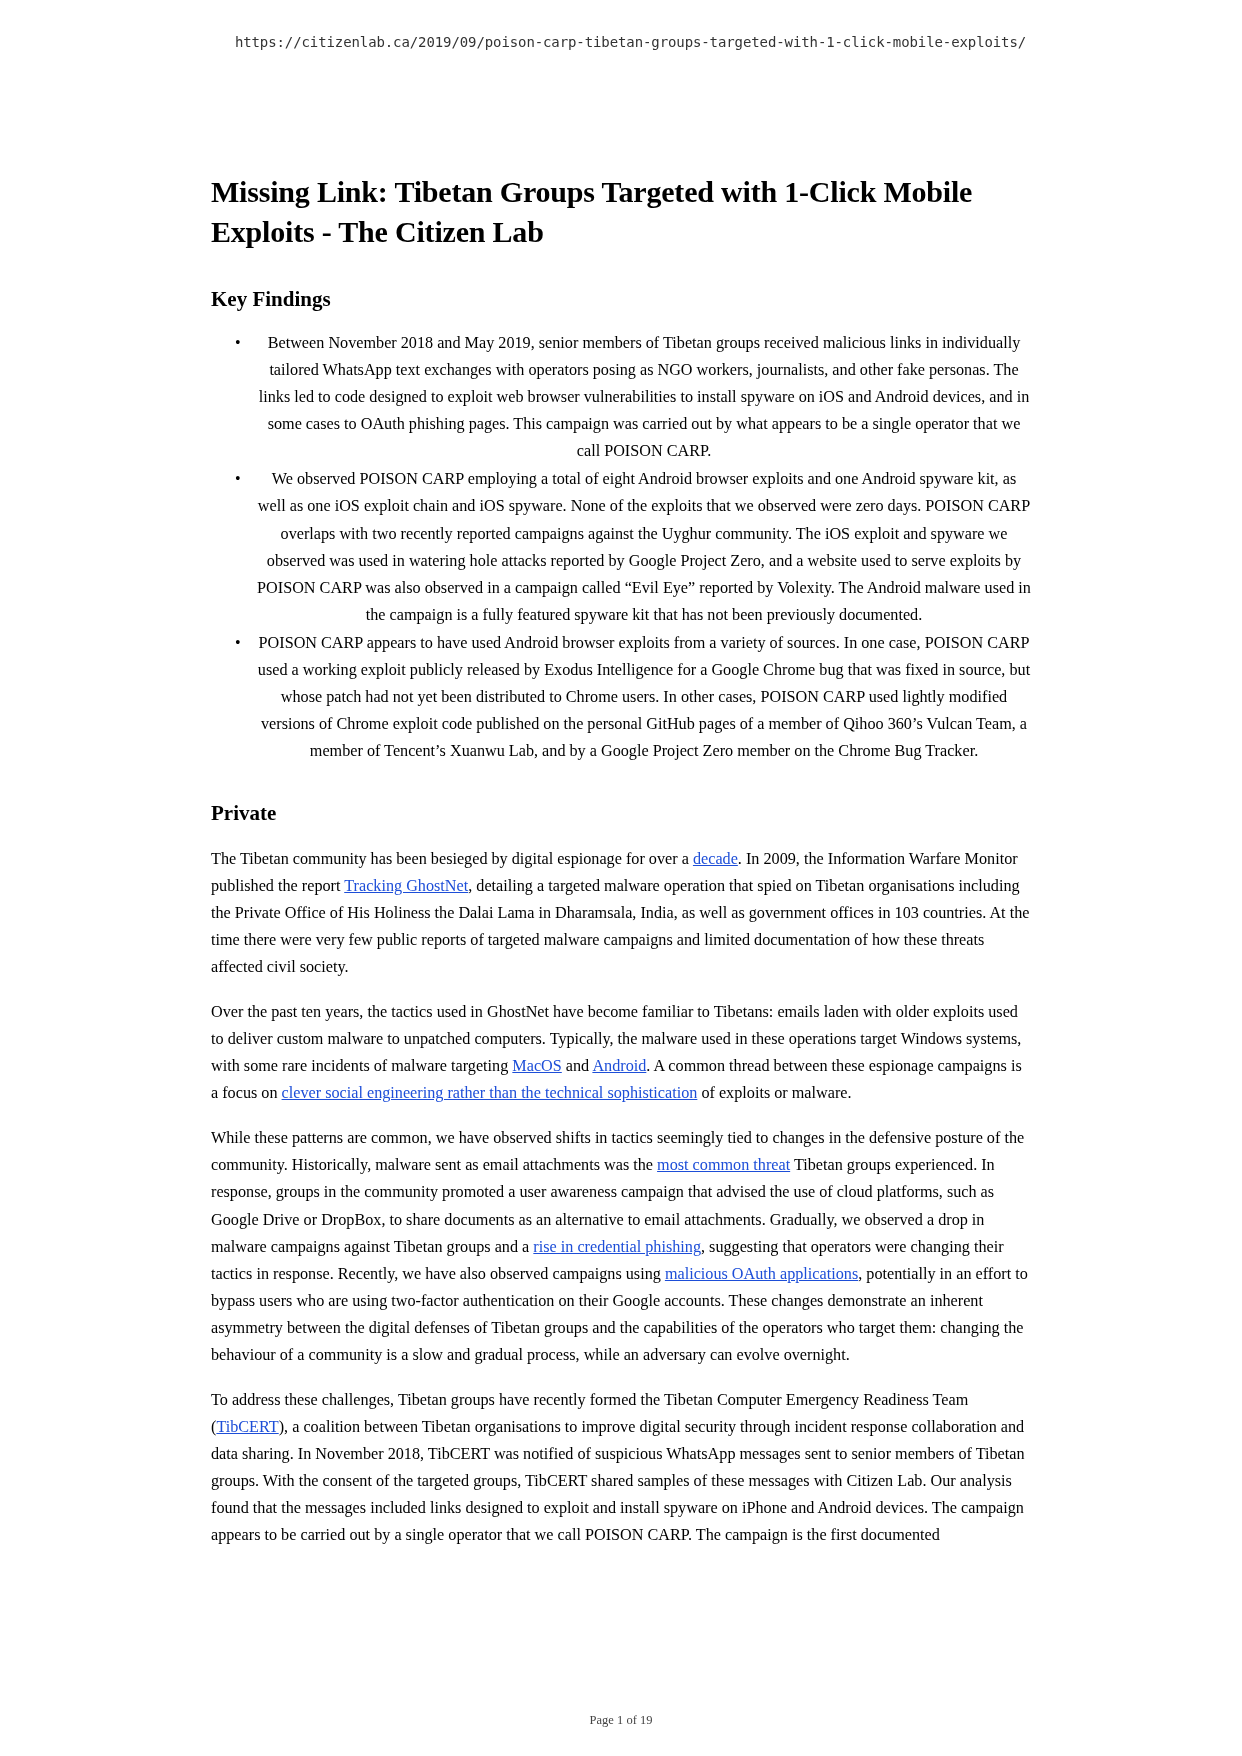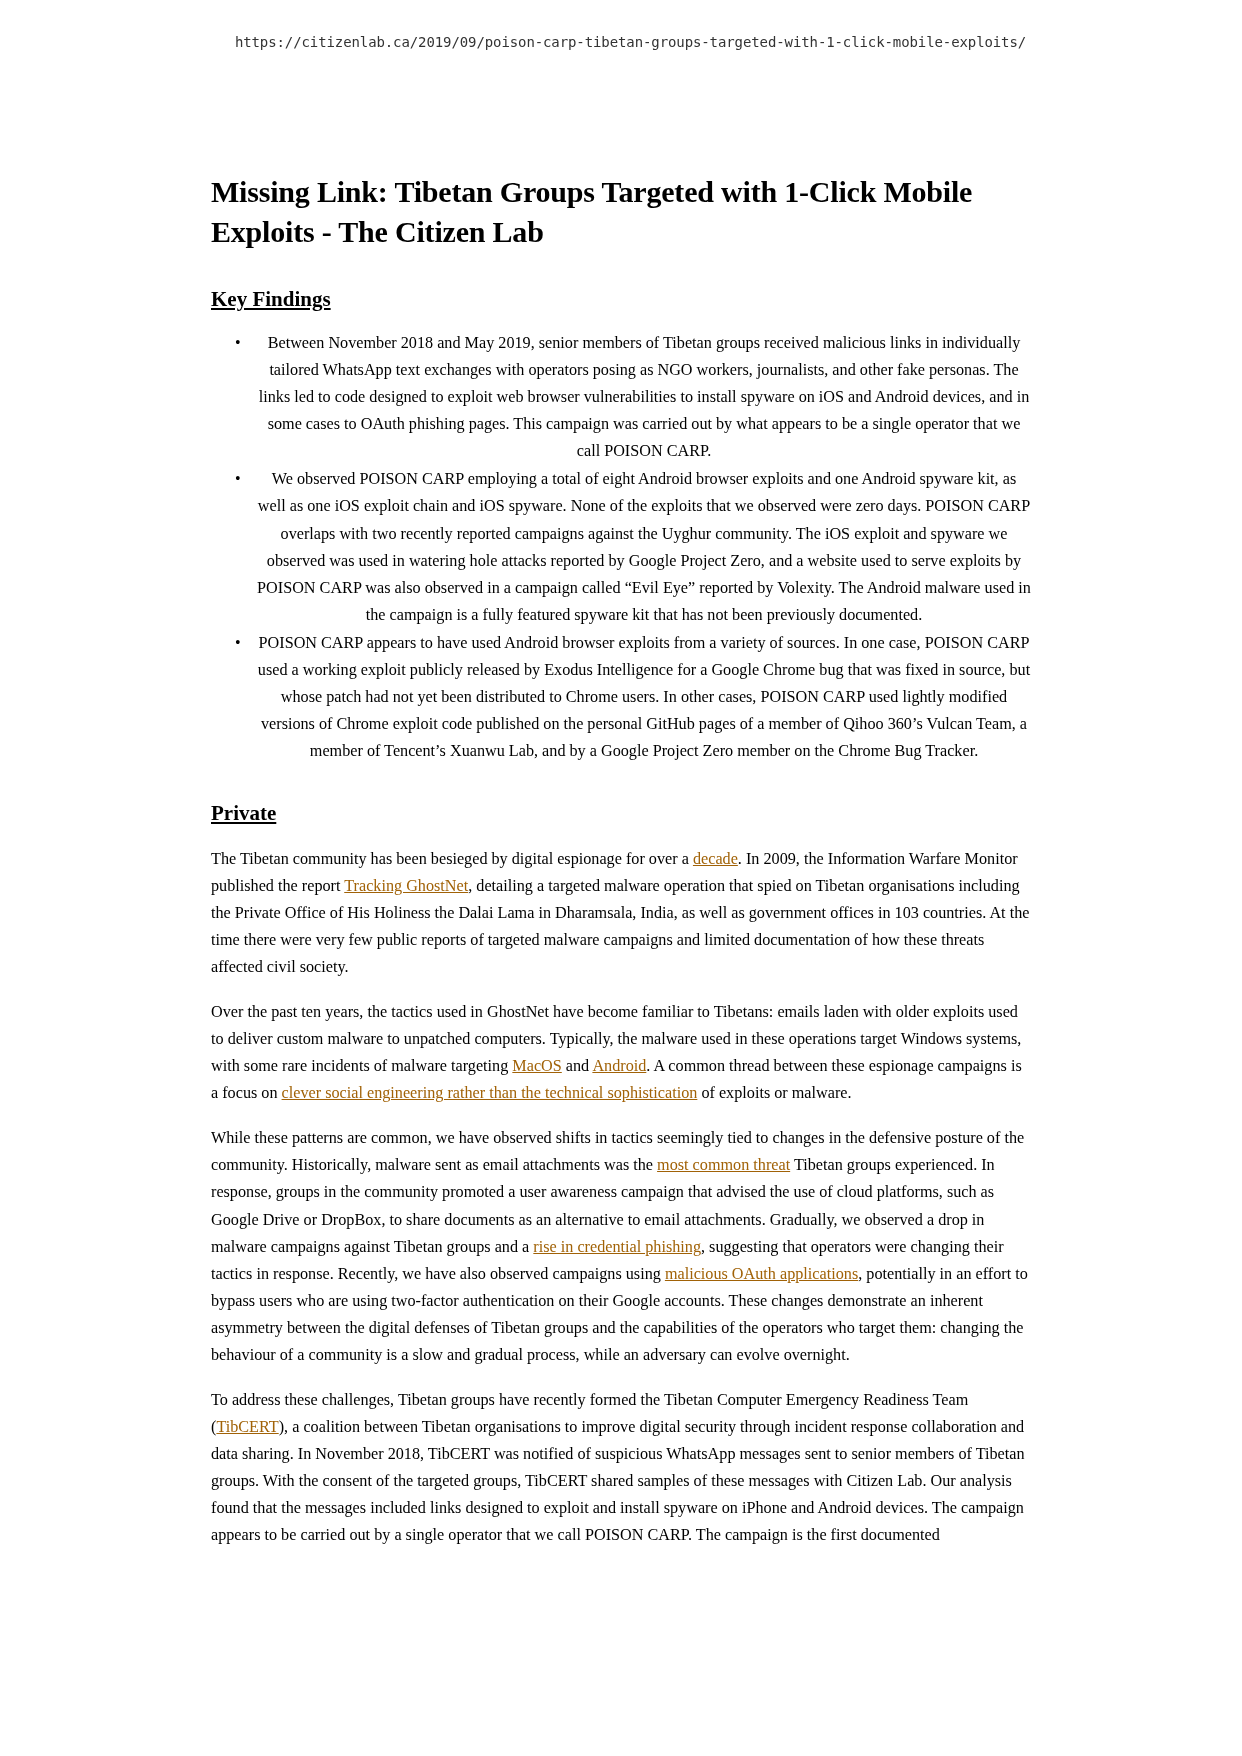--- a/index.html
+++ b/index.html
@@ -46,21 +46,20 @@
   .archived {
     font-size: 13.5px;
     color: #555555;
     margin-top: 22px;
     letter-spacing: -0.05px;
   }
   h2.section-title {
     font-size: 21px;
     font-weight: bold;
     margin: 36px 0 0 0;
-    text-decoration: underline;
   }
   ul.findings {
     margin: 18px 0 0 0;
     padding-left: 46px;
     list-style: none;
   }
   ul.findings li {
     position: relative;
     font-size: 16.2px;
     line-height: 1.67;
@@ -77,21 +76,21 @@
   }
   p.para {
     font-size: 16.2px;
     line-height: 1.67;
     margin: 18px 0 0 0;
   }
   h2.section-title + p.para {
     margin-top: 20px;
   }
   a.link {
-    color: #a16207;
+    color: #1d4ed8;
     text-decoration: underline;
   }
   .footer {
     position: absolute;
     bottom: 28px;
     left: 0;
     width: 100%;
     text-align: center;
     font-size: 12.5px;
     color: #444444;
@@ -122,14 +121,17 @@
     <p class="para"><span>The Tibetan community has been besieged by digital espionage for over a </span><a class="link" href="#">decade</a><span>. In 2009, the Information Warfare Monitor published the report </span><a class="link" href="#">Tracking GhostNet</a><span>, detailing a targeted malware operation that spied on Tibetan organisations including the Private Office of His Holiness the Dalai Lama in Dharamsala, India, as well as government offices in 103 countries. At the time there were very few public reports of targeted malware campaigns and limited documentation of how these threats affected civil society.</span></p>
 
     <p class="para"><span>Over the past ten years, the tactics used in GhostNet have become familiar to Tibetans: emails laden with older exploits used to deliver custom malware to unpatched computers. Typically, the malware used in these operations target Windows systems, with some rare incidents of malware targeting </span><a class="link" href="#">MacOS</a><span> and </span><a class="link" href="#">Android</a><span>. A common thread between these espionage campaigns is a focus on </span><a class="link" href="#">clever social engineering rather than the technical sophistication</a><span> of exploits or malware.</span></p>
 
     <p class="para"><span>While these patterns are common, we have observed shifts in tactics seemingly tied to changes in the defensive posture of the community. Historically, malware sent as email attachments was the </span><a class="link" href="#">most common threat</a><span> Tibetan groups experienced. In response, groups in the community promoted a user awareness campaign that advised the use of cloud platforms, such as Google Drive or DropBox, to share documents as an alternative to email attachments. Gradually, we observed a drop in malware campaigns against Tibetan groups and a </span><a class="link" href="#">rise in credential phishing</a><span>, suggesting that operators were changing their tactics in response. Recently, we have also observed campaigns using </span><a class="link" href="#">malicious OAuth applications</a><span>, potentially in an effort to bypass users who are using two-factor authentication on their Google accounts. These changes demonstrate an inherent asymmetry between the digital defenses of Tibetan groups and the capabilities of the operators who target them: changing the behaviour of a community is a slow and gradual process, while an adversary can evolve overnight.</span></p>
 
     <p class="para"><span>To address these challenges, Tibetan groups have recently formed the Tibetan Computer Emergency Readiness Team (</span><a class="link" href="#">TibCERT</a><span>), a coalition between Tibetan organisations to improve digital security through incident response collaboration and data sharing. In November 2018, TibCERT was notified of suspicious WhatsApp messages sent to senior members of Tibetan groups. With the consent of the targeted groups, TibCERT shared samples of these messages with Citizen Lab. Our analysis found that the messages included links designed to exploit and install spyware on iPhone and Android devices. The campaign appears to be carried out by a single operator that we call POISON CARP. The campaign is the first documented</span></p>
 
   </div>
 
+  <div class="footer">
+    <span>Page 1 of 19</span>
+  </div>
 
 </div>
 
 </body></html>

